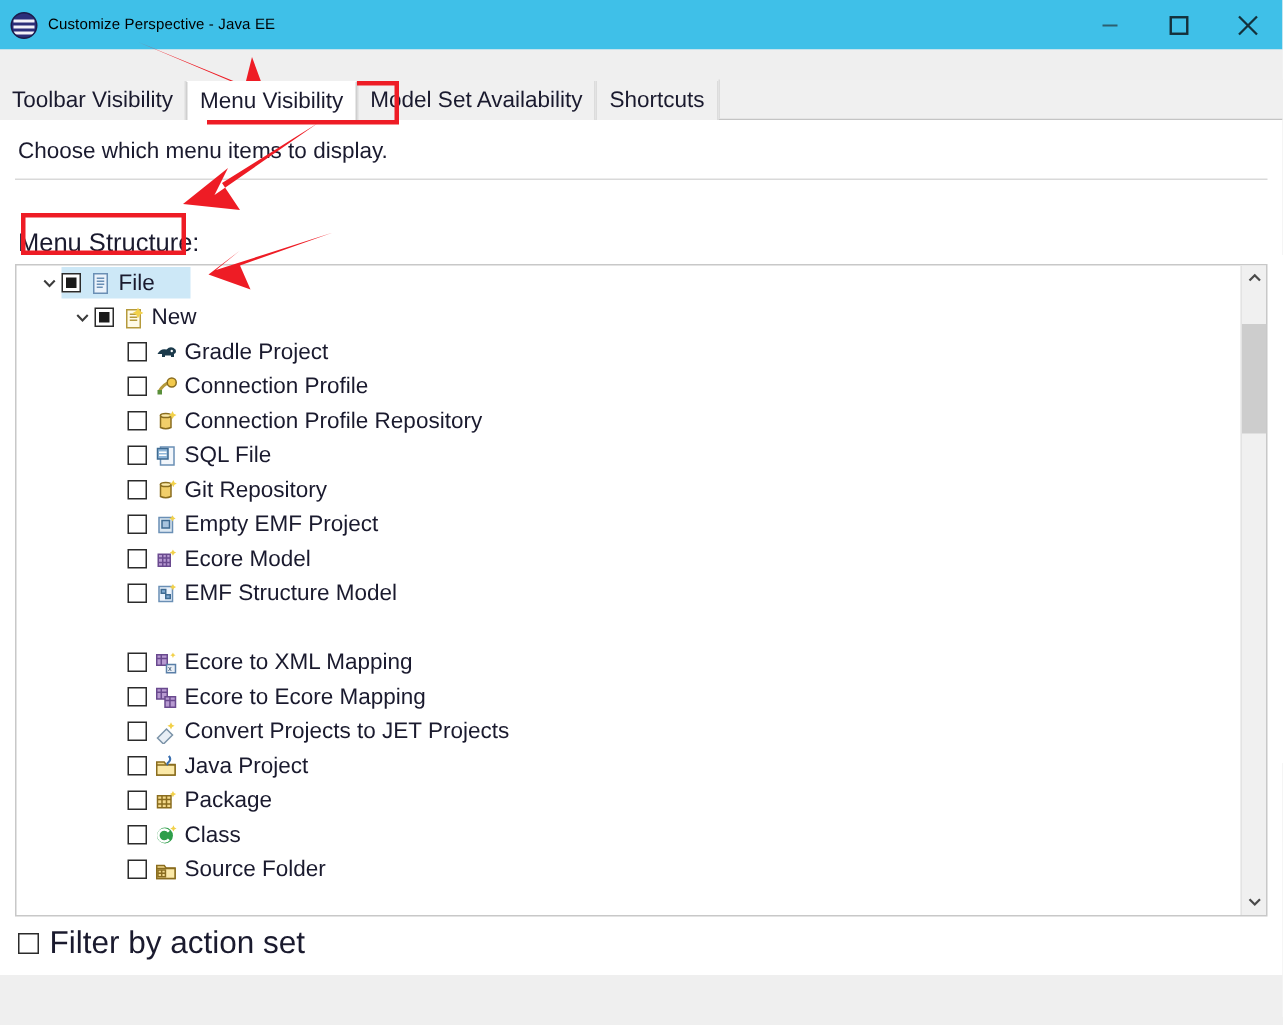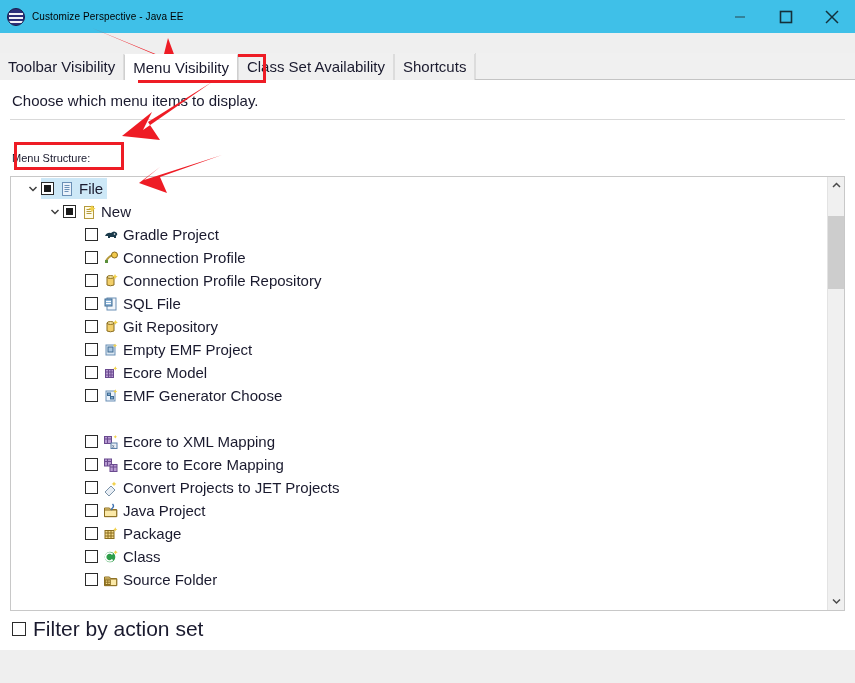--- a/index.html
+++ b/index.html
@@ -147,21 +147,21 @@
     left: 10px;
     top: 39px;
     width: 835px;
     height: 1px;
     background: #d9d9d9;
   }
   .structure-label {
     position: absolute;
     left: 12px;
     top: 72px;
-    font-size: 11px;
+    font-size: 17px;
     color: #1a1a2e;
   }
 
   
   .treebox {
     position: absolute;
     left: 10px;
     top: 96px;
     width: 835px;
     height: 435px;
@@ -222,21 +222,21 @@
   }
   .ico svg { display: block; }
   .rowlabel { padding-right: 4px; }
   .row.selected .sel {
     background: #cde8f7;
   }
   .sel {
     display: flex;
     align-items: center;
     height: 21px;
-    padding-right: 0;
+    padding-right: 20px;
   }
 
   
   .vscroll {
     position: absolute;
     right: 0;
     top: 0;
     width: 17px;
     height: 433px;
     background: #f0f0f0;
@@ -325,21 +325,21 @@
         </svg>
     </div>
   </div>
 </div>
 
 <div class="dialog">
 
   <div class="tabstrip">
     <div class="tab first">Toolbar Visibility</div>
     <div class="tab selected">Menu Visibility</div>
-    <div class="tab">Class Set Availability</div>
+    <div class="tab">Model Set Availability</div>
     <div class="tab">Shortcuts</div>
     <div class="tab-pane-fill"></div>
   </div>
 
   <div class="panel">
     <div class="hint">Choose which menu items to display.</div>
     <div class="hint-rule"></div>
     <div class="structure-label">Menu Structure:</div>
 
     <div class="treebox">
@@ -500,21 +500,21 @@
             <div class="sel">
               <div class="cb"></div>
               <div class="ico">
                 <svg width="16" height="16" viewBox="0 0 16 16">
                   <rect x="3" y="3" width="9" height="10" fill="#eaf2fb" stroke="#6a8fb5"></rect>
                   <rect x="4.5" y="5" width="3" height="2.5" fill="#7fa8cf" stroke="#3f6b92"></rect>
                   <rect x="7.5" y="8.5" width="3" height="2.5" fill="#7fa8cf" stroke="#3f6b92"></rect>
                   <path d="M12.3 1.3 l0.7 1.4 1.4 0.7 -1.4 0.7 -0.7 1.4 -0.7-1.4 -1.4-0.7 1.4-0.7 z" fill="#f2d14a"></path>
                 </svg>
               </div>
-              <div class="rowlabel">EMF Generator Choose</div>
+              <div class="rowlabel">EMF Structure Model</div>
             </div>
           </div>
           <div class="row">
             <div class="indent" style="width: 58px;"></div>
             <div class="twisty"></div>
           </div>
           <div class="row">
             <div class="indent" style="width: 58px;"></div>
             <div class="twisty"></div>
             <div class="sel">

